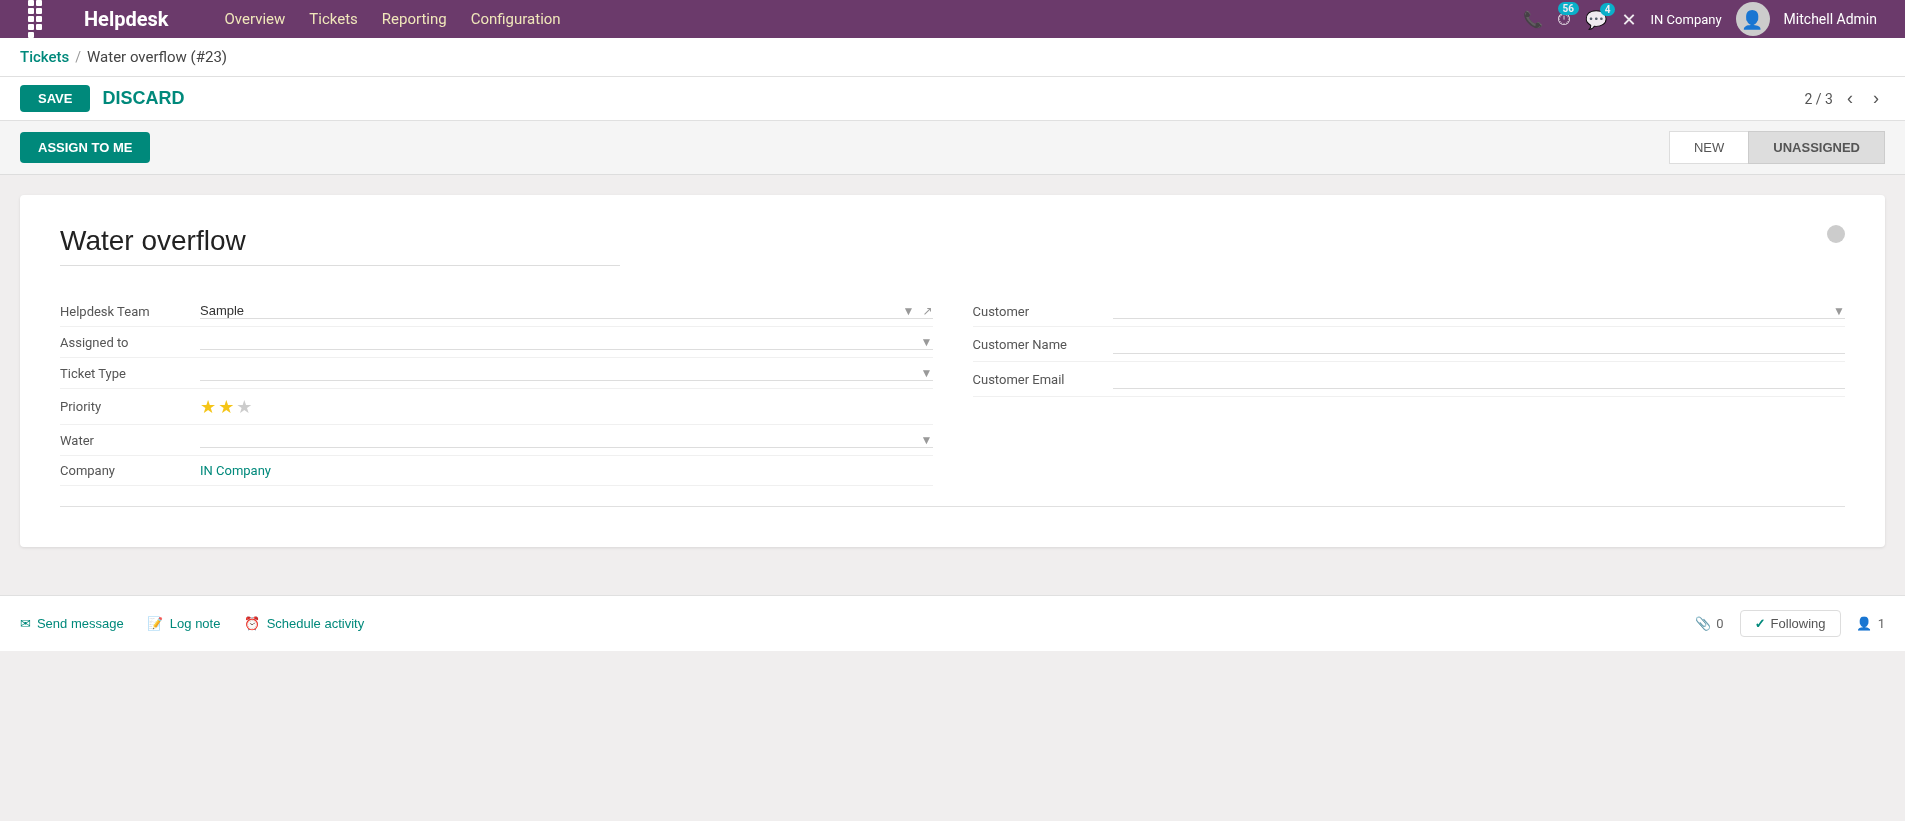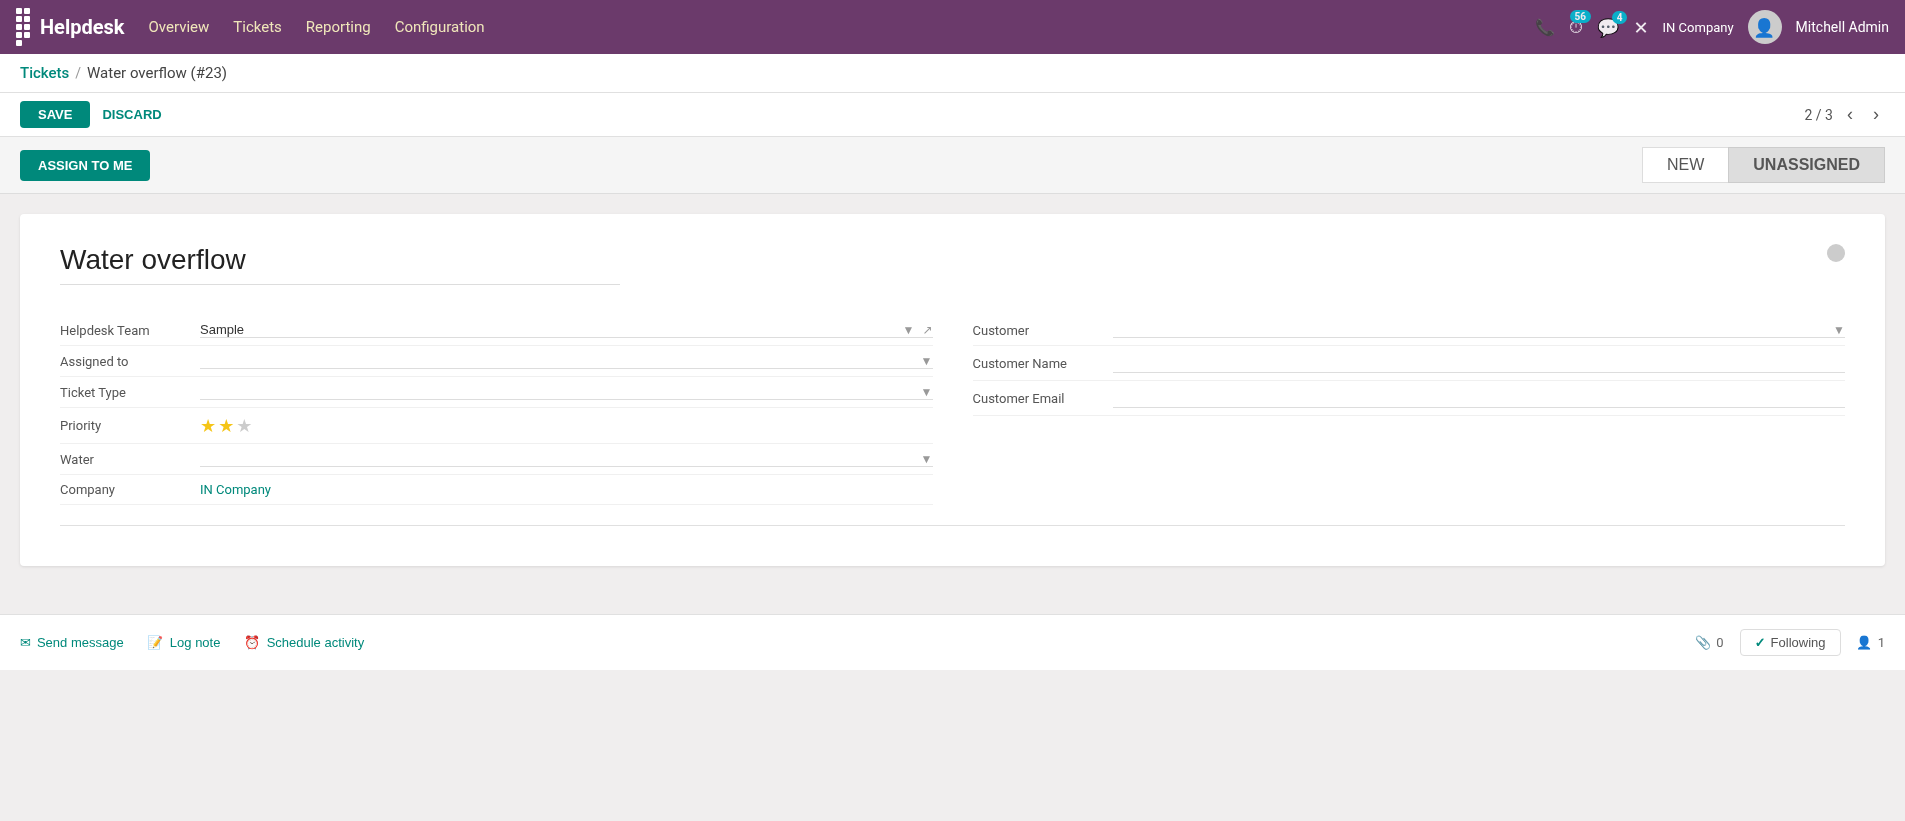--- a/index.html
+++ b/index.html
@@ -1,25 +1,25 @@
 <!DOCTYPE html>
 <html><head>
   <meta charset="utf-8">
   <style>
     * { box-sizing: border-box; margin: 0; padding: 0; }
     body { font-family: -apple-system, BlinkMacSystemFont, 'Segoe UI', Roboto, sans-serif; background: #f0eeee; font-size: 14px; color: #333; }
 
     
     .topnav {
       background: #6b3a6b;
-      height: 54px;
-      display: flex;
-      align-items: center;
-      padding: 0 16px;
-      gap: 4px;
+      height: 38px;
+      display: flex;
+      align-items: center;
+      padding: 0 28px;
+      gap: 36px;
       color: white;
     }
     .topnav-grid-icon { display: flex; flex-wrap: wrap; width: 20px; gap: 2px; cursor: pointer; }
     .topnav-grid-icon span { width: 6px; height: 6px; background: white; border-radius: 1px; display: block; }
     .topnav-logo { font-size: 20px; font-weight: 700; color: white; margin-right: 20px; }
     .topnav-menu { display: flex; gap: 24px; flex: 1; }
     .topnav-menu a { color: #fef9c3; text-decoration: none; font-size: 15px; opacity: 0.9; cursor: pointer; }
     .topnav-right { display: flex; align-items: center; gap: 14px; margin-left: auto; }
     .topnav-icon { color: white; font-size: 18px; cursor: pointer; opacity: 0.9; position: relative; }
     .badge {
@@ -67,21 +67,21 @@
       border-radius: 4px;
       font-size: 13px;
       font-weight: 600;
       cursor: pointer;
       text-transform: uppercase;
     }
     .btn-discard {
       background: none;
       color: #00897b;
       border: none;
-      font-size: 13px;
+      font-size: 18px;
       font-weight: 600;
       cursor: pointer;
       text-transform: uppercase;
     }
     .pagination { margin-left: auto; display: flex; align-items: center; gap: 8px; color: #555; font-size: 14px; }
     .pag-btn { background: none; border: none; color: #555; font-size: 18px; cursor: pointer; padding: 2px 6px; }
 
     
     .assign-bar {
       background: #f5f5f5;
@@ -103,21 +103,21 @@
       text-transform: uppercase;
     }
     .status-pipeline {
       margin-left: auto;
       display: flex;
       align-items: center;
       gap: 0;
     }
     .stage-btn {
       padding: 8px 24px;
-      font-size: 16px;
+      font-size: 13px;
       border: none;
       cursor: pointer;
       font-weight: 500;
       position: relative;
     }
     .stage-new {
       background: white;
       color: #555;
       border: 1px solid #ddd;
       border-right: none;

